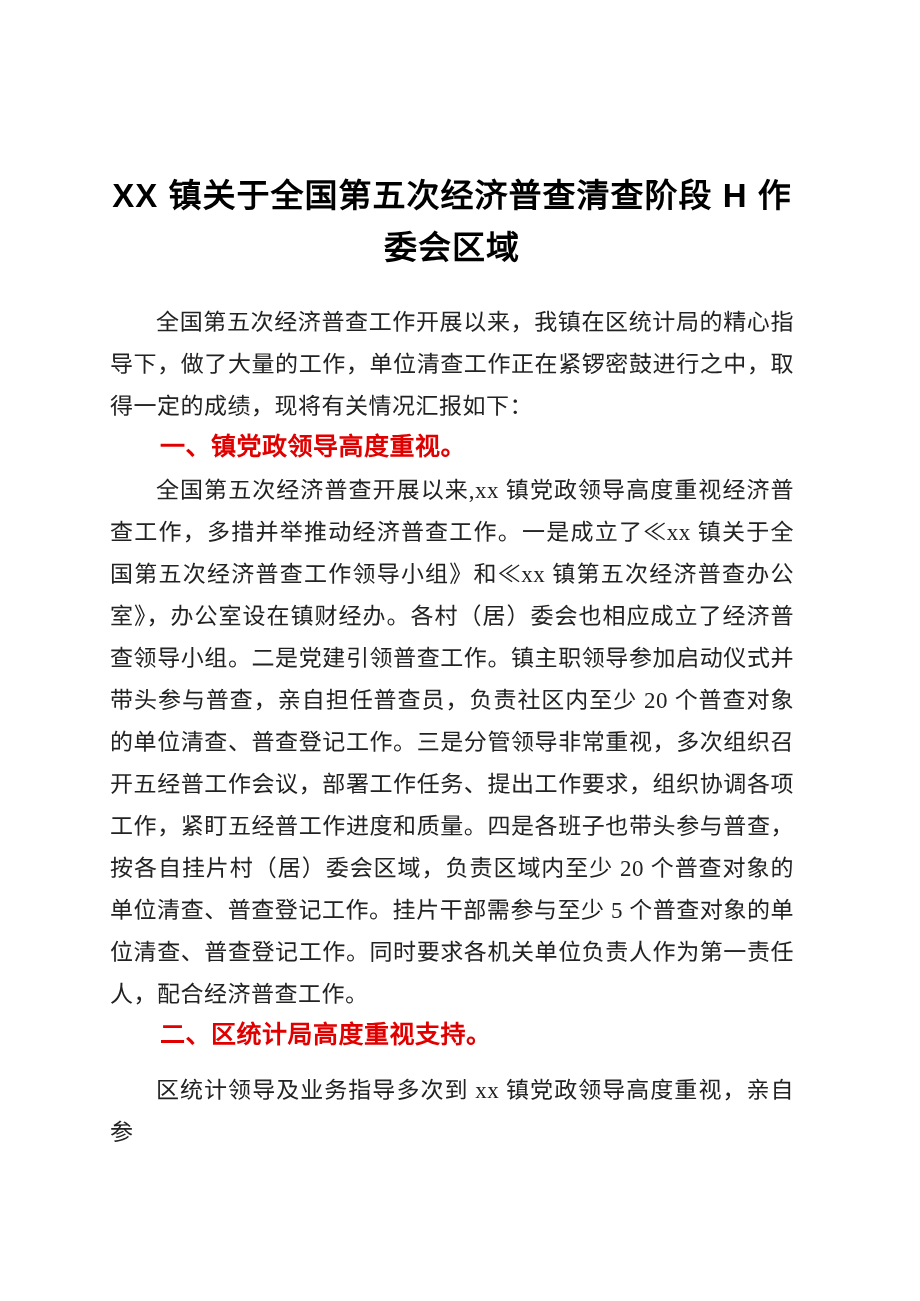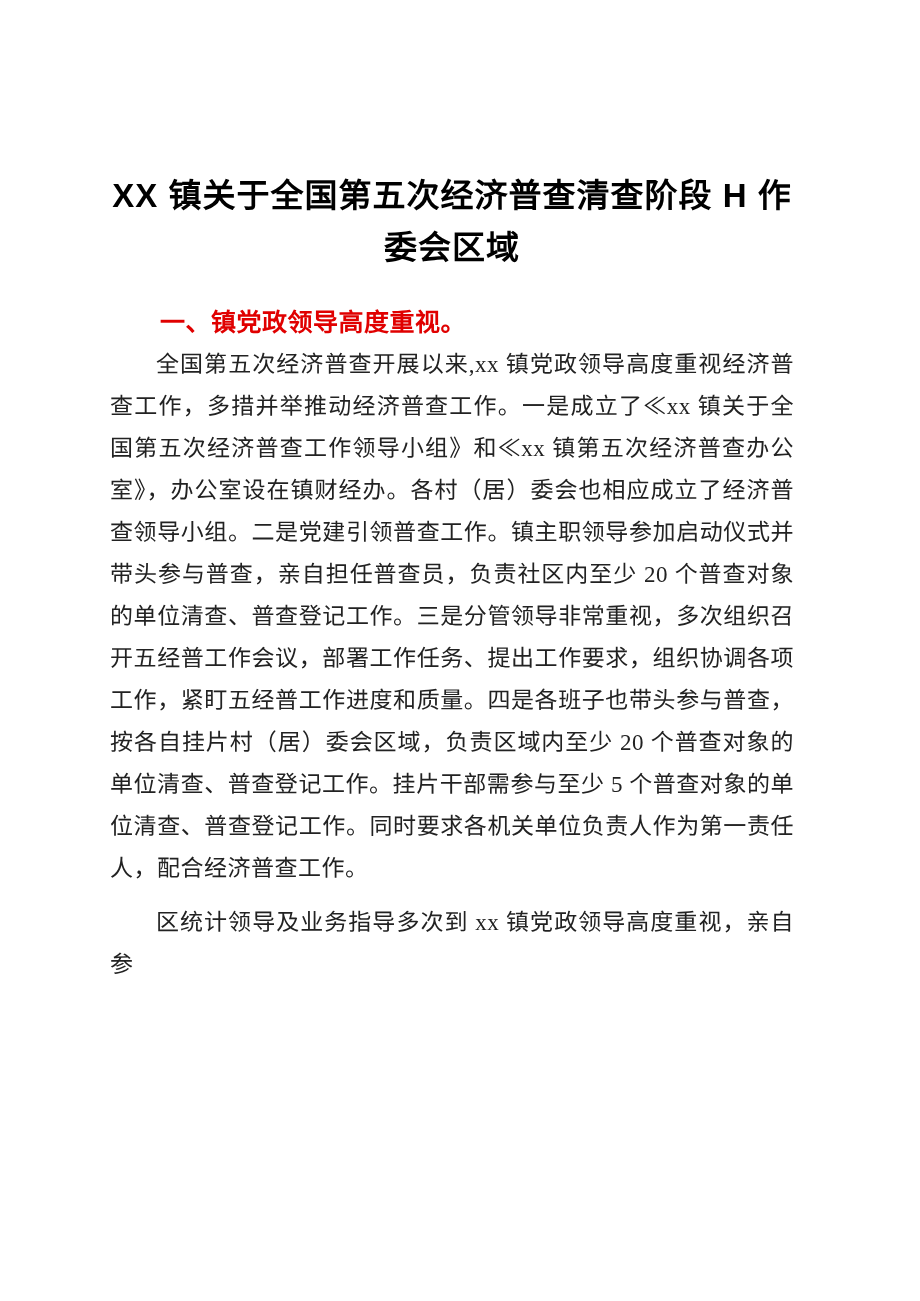--- a/index.html
+++ b/index.html
@@ -42,21 +42,21 @@
     font-family: "Liberation Serif", serif;
     font-size: 23px;
     line-height: 42px;
     letter-spacing: 0.5px;
     text-indent: 2em;
     text-align: justify;
     text-justify: inter-character;
     color: #222222;
   }
   .doc-body p.heading {
-    font-family: Liberation Serif, serif;
+    font-family: Liberation Mono, monospace;
     font-weight: 700;
     font-size: 25px;
     line-height: 42px;
     letter-spacing: 0.5px;
     text-indent: 2em;
     color: #e00000;
   }
   
   .doc-body p:last-child {
     margin-top: 12px;
@@ -64,17 +64,19 @@
 </style>
 </head>
 <body>
 
 <div class="page">
   <h1 class="doc-title">
     <span class="title-line">XX 镇关于全国第五次经济普查清查阶段 H 作</span>
     <span class="title-line">委会区域</span>
   </h1>
   <div class="doc-body" id="doc-body">
+      <p class="paragraph">全国第五次经济普查工作开展以来，我镇在区统计局的精心指导下，做了大量的工作，单位清查工作正在紧锣密鼓进行之中，取得一定的成绩，现将有关情况汇报如下：</p>
       <p class="heading">一、镇党政领导高度重视。</p>
       <p class="paragraph">全国第五次经济普查开展以来,xx 镇党政领导高度重视经济普查工作，多措并举推动经济普查工作。一是成立了≪xx 镇关于全国第五次经济普查工作领导小组》和≪xx 镇第五次经济普查办公室》，办公室设在镇财经办。各村（居）委会也相应成立了经济普查领导小组。二是党建引领普查工作。镇主职领导参加启动仪式并带头参与普查，亲自担任普查员，负责社区内至少 20 个普查对象的单位清查、普查登记工作。三是分管领导非常重视，多次组织召开五经普工作会议，部署工作任务、提出工作要求，组织协调各项工作，紧盯五经普工作进度和质量。四是各班子也带头参与普查，按各自挂片村（居）委会区域，负责区域内至少 20 个普查对象的单位清查、普查登记工作。挂片干部需参与至少 5 个普查对象的单位清查、普查登记工作。同时要求各机关单位负责人作为第一责任人，配合经济普查工作。</p>
+      <p class="heading">二、区统计局高度重视支持。</p>
       <p class="paragraph">区统计领导及业务指导多次到 xx 镇党政领导高度重视，亲自参</p>
     </div>
 </div>
 
 </body></html>

